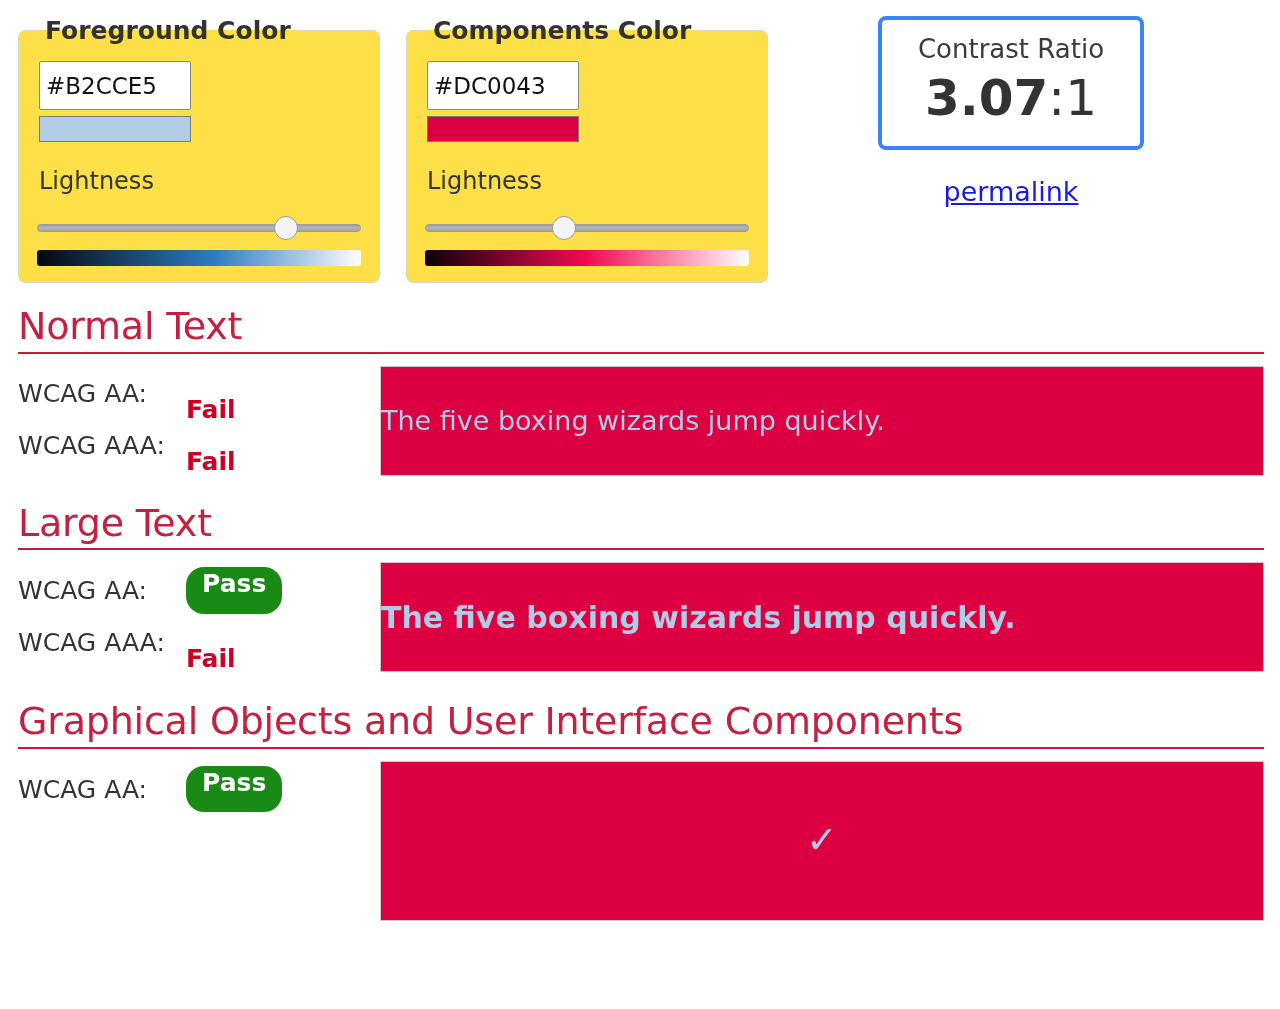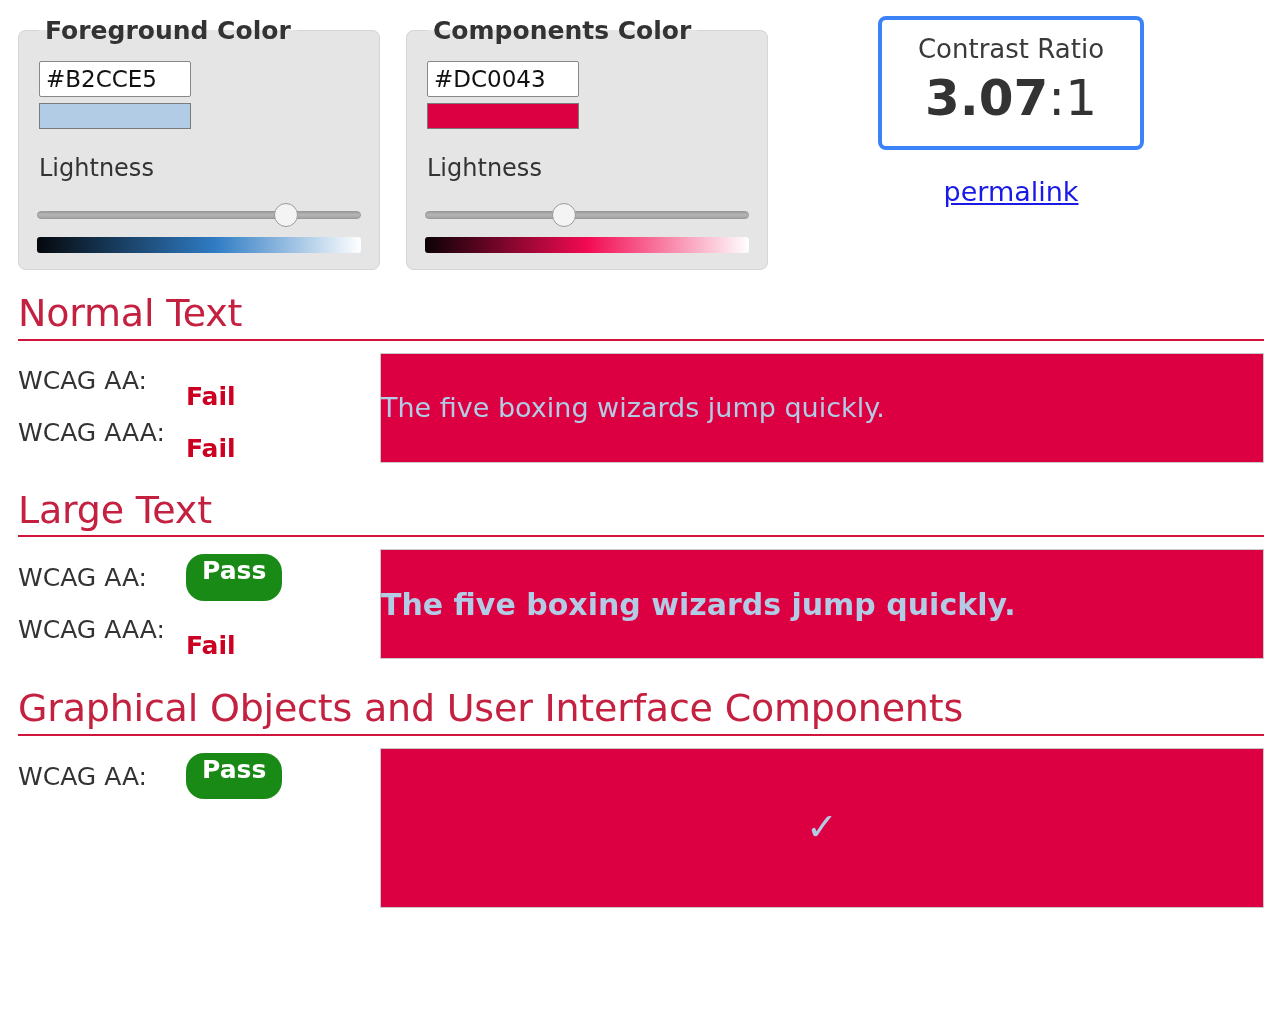--- a/index.html
+++ b/index.html
@@ -25,37 +25,37 @@
     box-sizing: border-box;
   }
 
   fieldset.color-panel {
     border: 1px solid #d6d6d6;
     border-radius: 8px;
     margin: 0;
     padding: 10px 18px 16px 18px;
     width: 362px;
     box-sizing: border-box;
-    background: #e5e5e5;
+    background: #fde047;
   }
   fieldset.color-panel.second {
     margin-left: 26px;
   }
   fieldset.color-panel legend {
     font-size: 25px;
     font-weight: bold;
     color: #333333;
     padding: 0 6px;
     margin-left: 2px;
   }
 
   .hex-input {
     display: block;
     width: 152px;
-    height: 36px;
+    height: 49px;
     box-sizing: border-box;
     border: 1px solid #888888;
     border-radius: 2px;
     background: #ffffff;
     font-family: "DejaVu Sans", "Liberation Sans", sans-serif;
     font-size: 23px;
     color: #111111;
     padding: 2px 6px;
     margin: 6px 18px 0 2px;
     outline: none;

